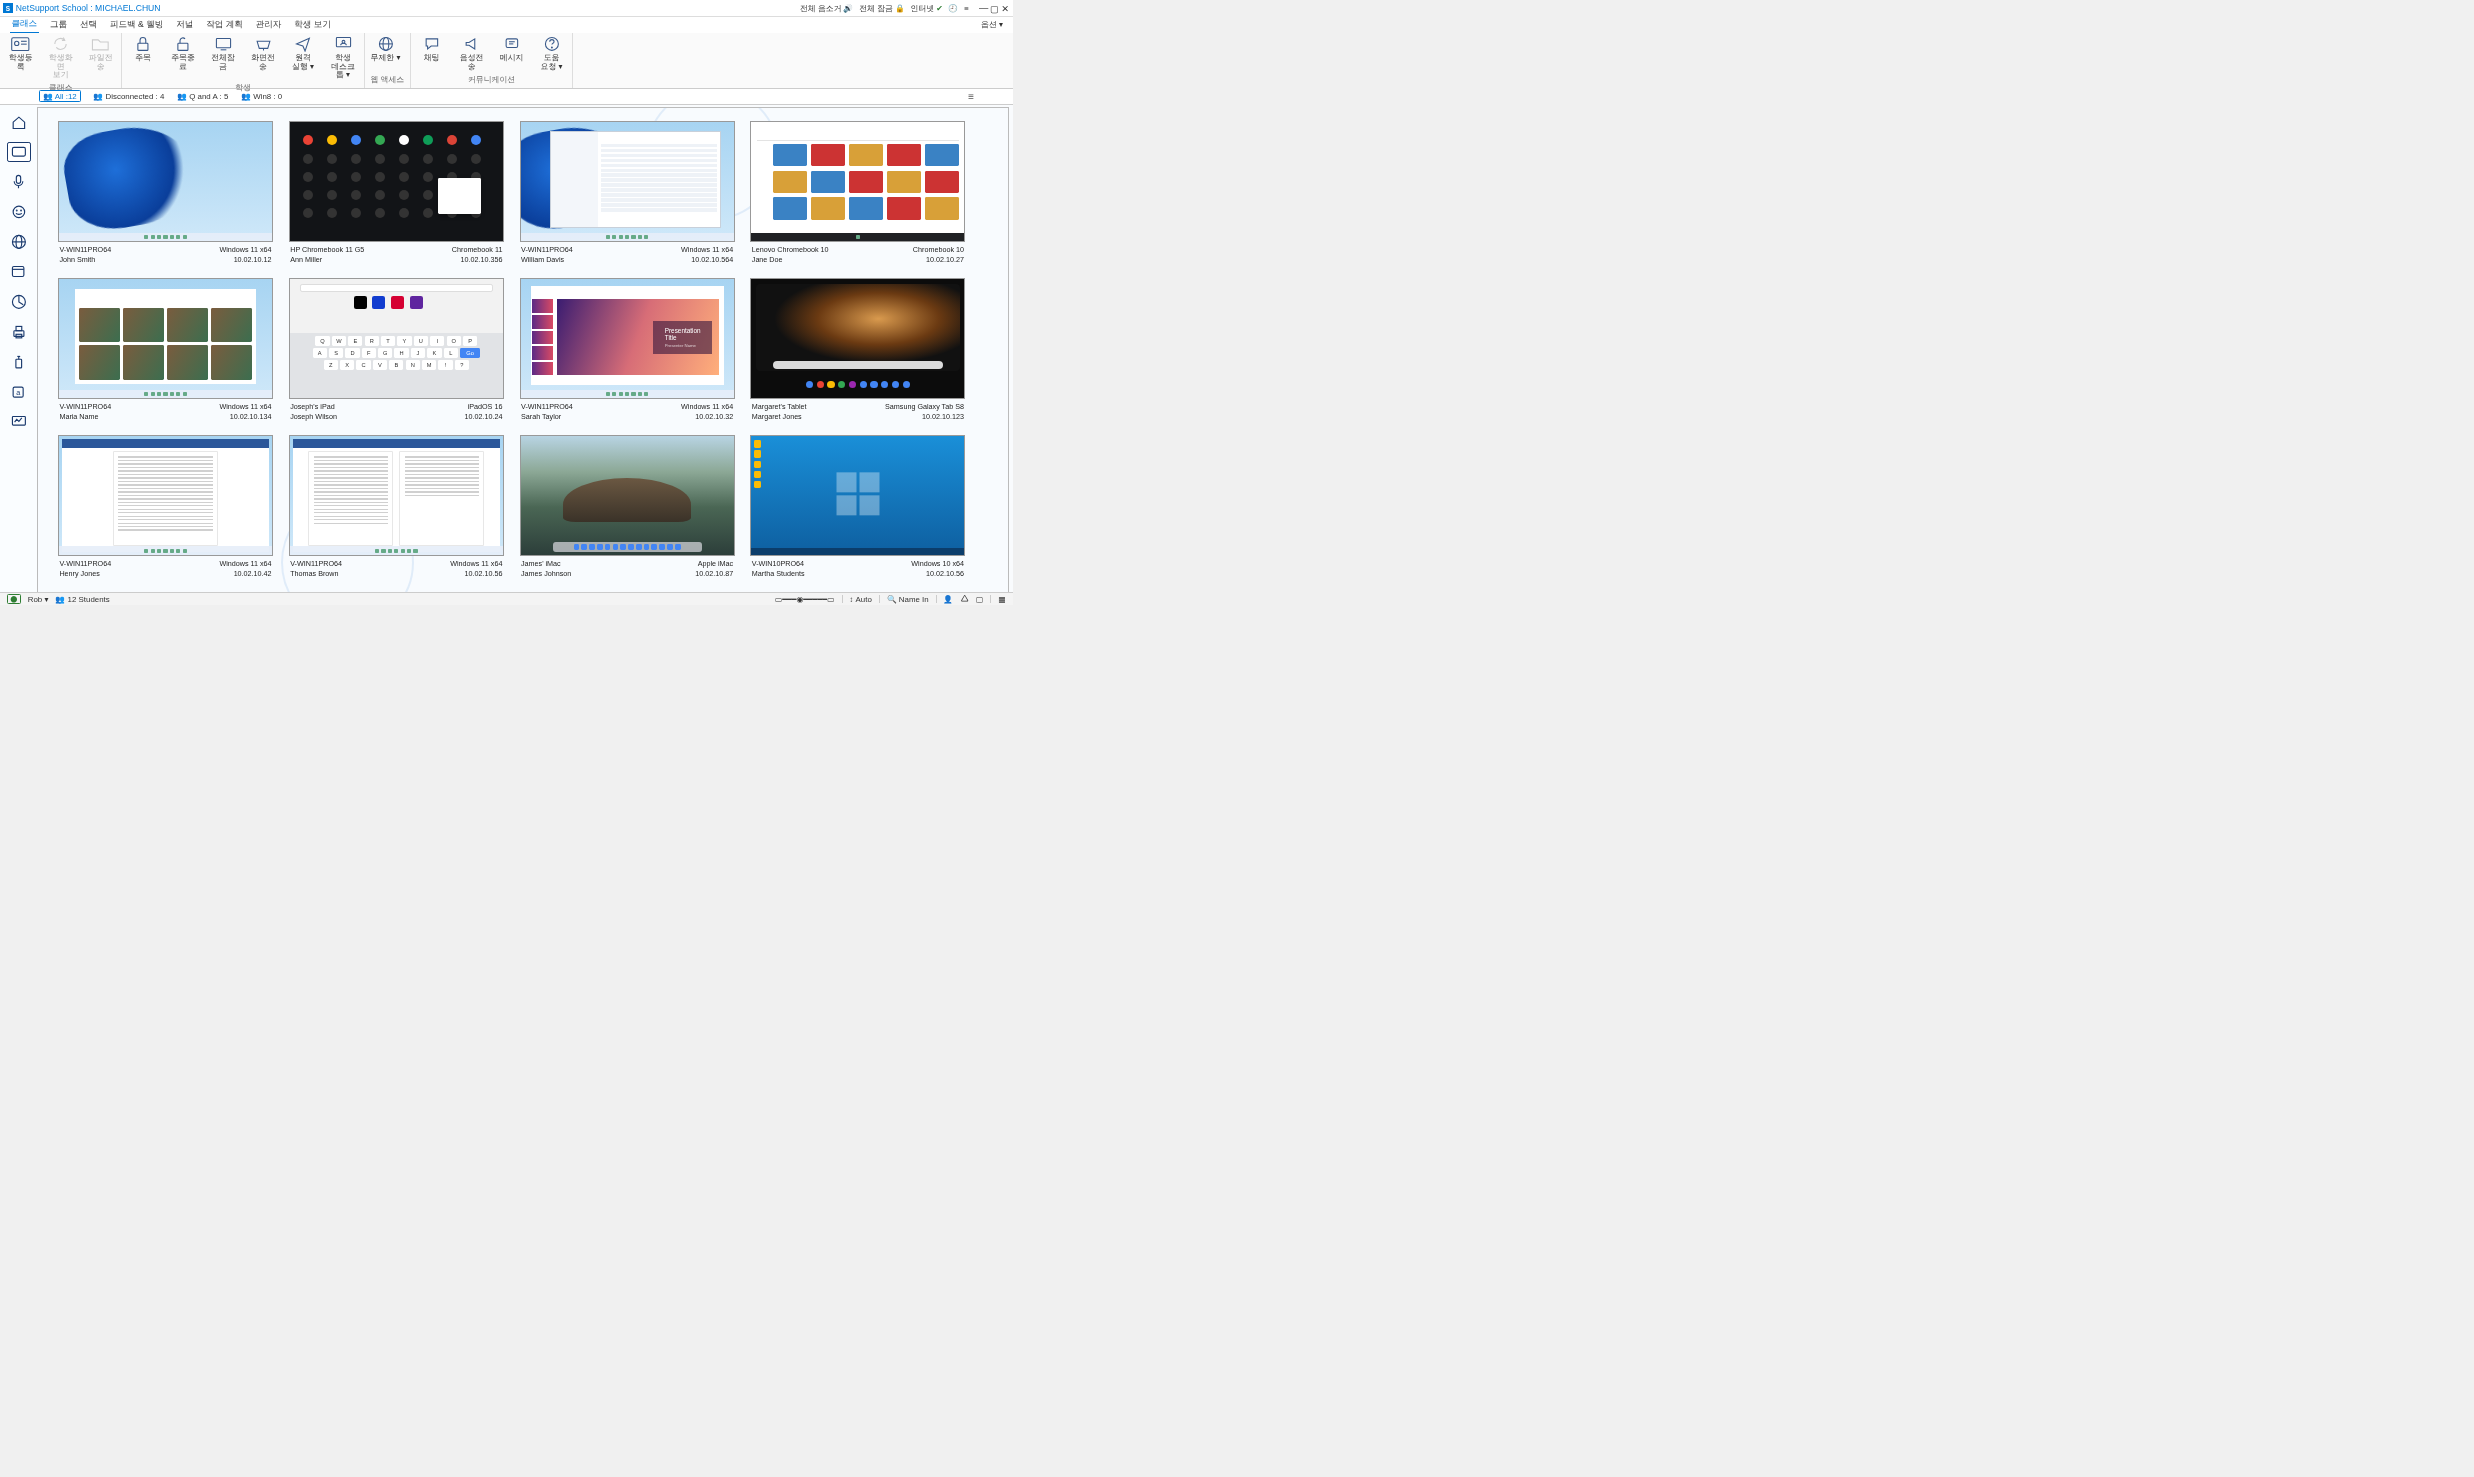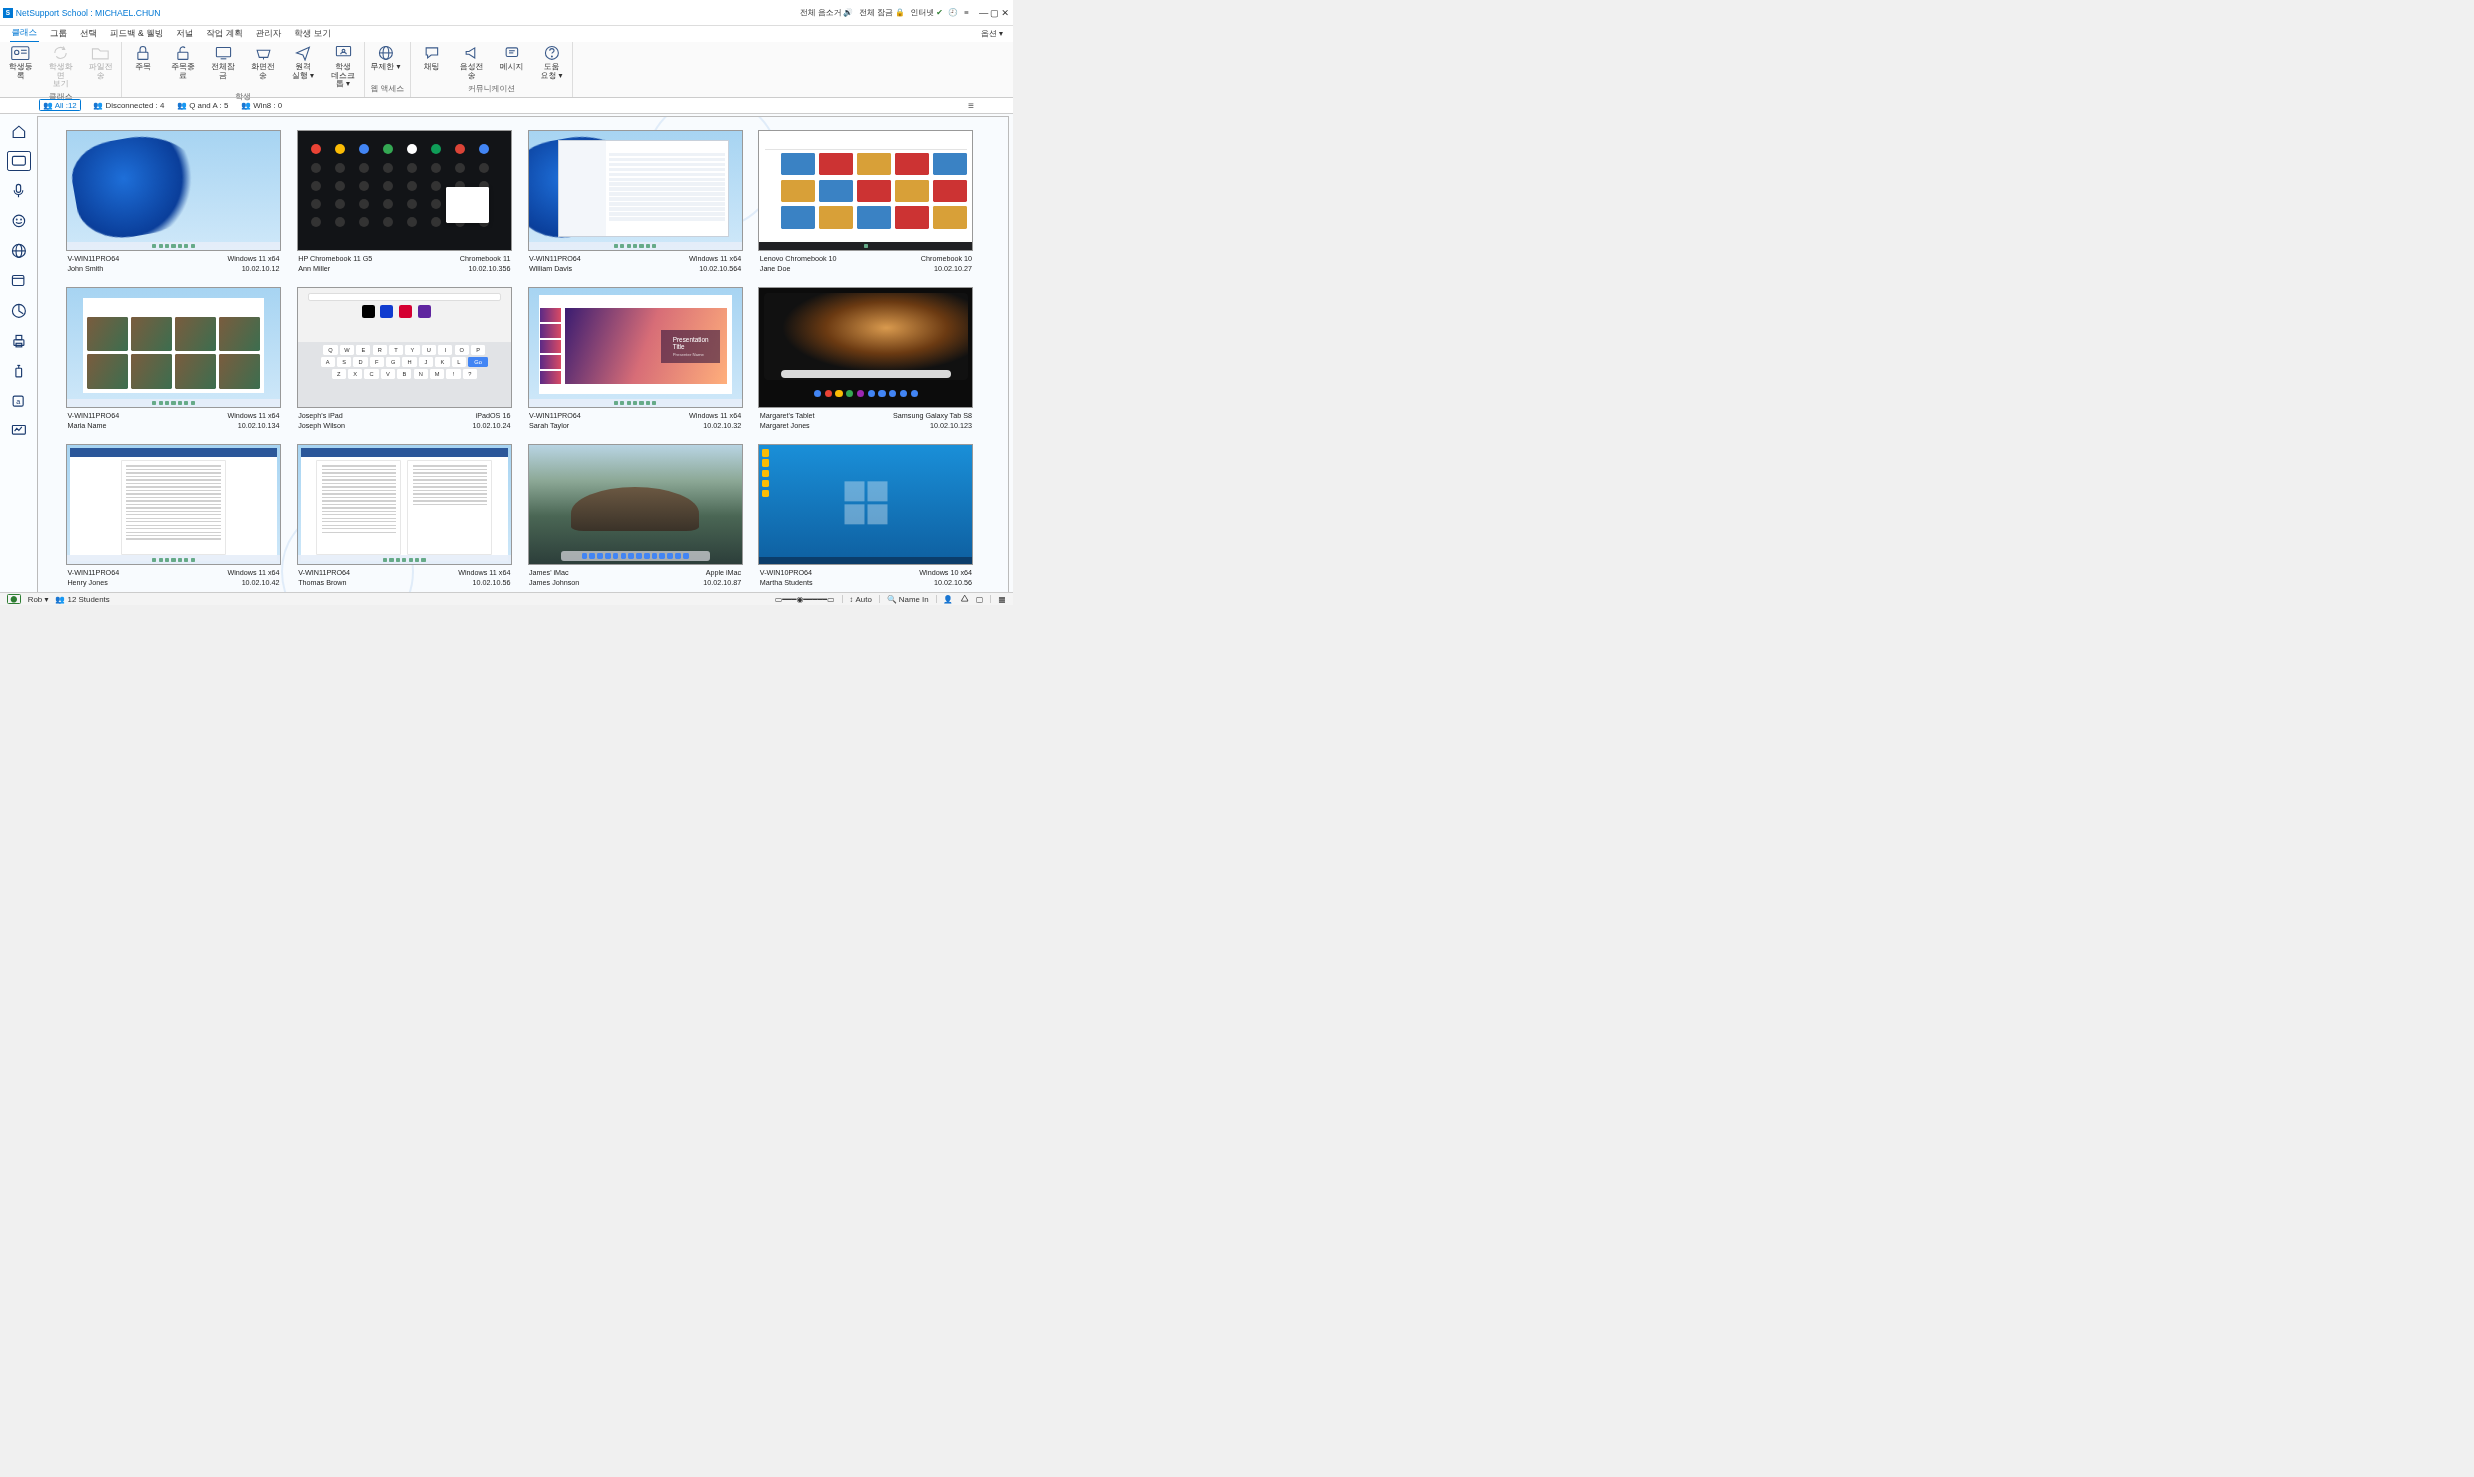--- a/index.html
+++ b/index.html
@@ -1,19 +1,19 @@
 <!DOCTYPE html>
 <html style="font-size:11.5px"><head>
 <meta charset="utf-8">
 <style>
 * { margin: 0; padding: 0; box-sizing: border-box; }
 body { font-family: "Segoe UI", "Malgun Gothic", Arial, sans-serif; font-size: 7.9px; background: #f0f0f0; width: 1013px; height: 605px; overflow: hidden; position: relative; }
 
 
-.titlebar { height: 26px; background: #fff; display: flex; align-items: center; padding: 0 2.9px; border-bottom: 0.7px solid #ddd; }
+.titlebar { height: 17px; background: #fff; display: flex; align-items: center; padding: 0 2.9px; border-bottom: 0.7px solid #ddd; }
 .title-icon { width: 10px; height: 10px; background: #0078d4; color: #fff; display: inline-flex; align-items: center; justify-content: center; font-size: 6.4px; font-weight: bold; margin-right: 2.9px; }
 .title-text { color: #0078d4; font-size: 8.6px; }
 .title-spacer { flex: 1; }
 .title-right { display: flex; align-items: center; gap: 5.7px; font-size: 7.9px; color: #333; }
 .title-right span { display: inline-flex; align-items: center; gap: 2.1px; }
 .lock-ico-head { color: #d4a017; }
 .net-check { color: #2e7d32; }
 .win-controls { display: flex; gap: 0.7px; margin-left: 4.3px; }
 .win-controls span { width: 10px; height: 10px; display: inline-flex; align-items: center; justify-content: center; font-size: 9.3px; color: #333; }
 
@@ -44,21 +44,21 @@
 .tabspacer { flex: 1; }
 .burger { font-size: 10px; color: #555; }
 
 
 .main { display: flex; height: 492px; background: #f9fbfd; }
 .sidebar { width: 37px; background: #fafdff; padding-top: 7.2px; display: flex; flex-direction: column; align-items: center; gap: 10px; }
 .side-btn { width: 24px; height: 20px; display: flex; align-items: center; justify-content: center; border-radius: 2.1px; }
 .side-btn svg { stroke: #1a3a6e; fill: none; stroke-width: 1.6; }
 .side-btn.active { background: #fff; border: 0.7px solid #1a3a6e; }
 
-.viewport { flex: 1; border: 0.7px solid #bbb; margin: 2.9px 4.3px 2.9px 0; background: #f8fbfe; overflow: auto; padding: 13px 28px; }
+.viewport { flex: 1; border: 0.7px solid #bbb; margin: 2.9px 4.3px 2.9px 0; background: #f8fbfe; overflow: auto; padding: 13px 20px; }
 .swirl-bg { position: relative; }
 .swirl-bg::before, .swirl-bg::after { content: ""; position: absolute; border: 2.1px solid rgba(180,210,240,0.35); border-radius: 50%; width: 129px; height: 129px; }
 .swirl-bg::before { right: 229px; top: -21.5px; }
 .swirl-bg::after { left: 243px; bottom: -36px; }
 
 .grid { display: grid; grid-template-columns: repeat(4, 215px); gap: 14.3px 15.8px; position: relative; z-index: 1; }
 .thumb-card { display: flex; flex-direction: column; }
 .thumb { width: 100%; aspect-ratio: 16/9; background: #ddd; border: 0.7px solid #999; position: relative; overflow: hidden; }
 .thumb-meta { display: grid; grid-template-columns: 1fr auto; font-size: 7.2px; color: #222; padding: 2.9px 1.4px 0; row-gap: 0.7px; }
 .thumb-meta .r { text-align: right; }

